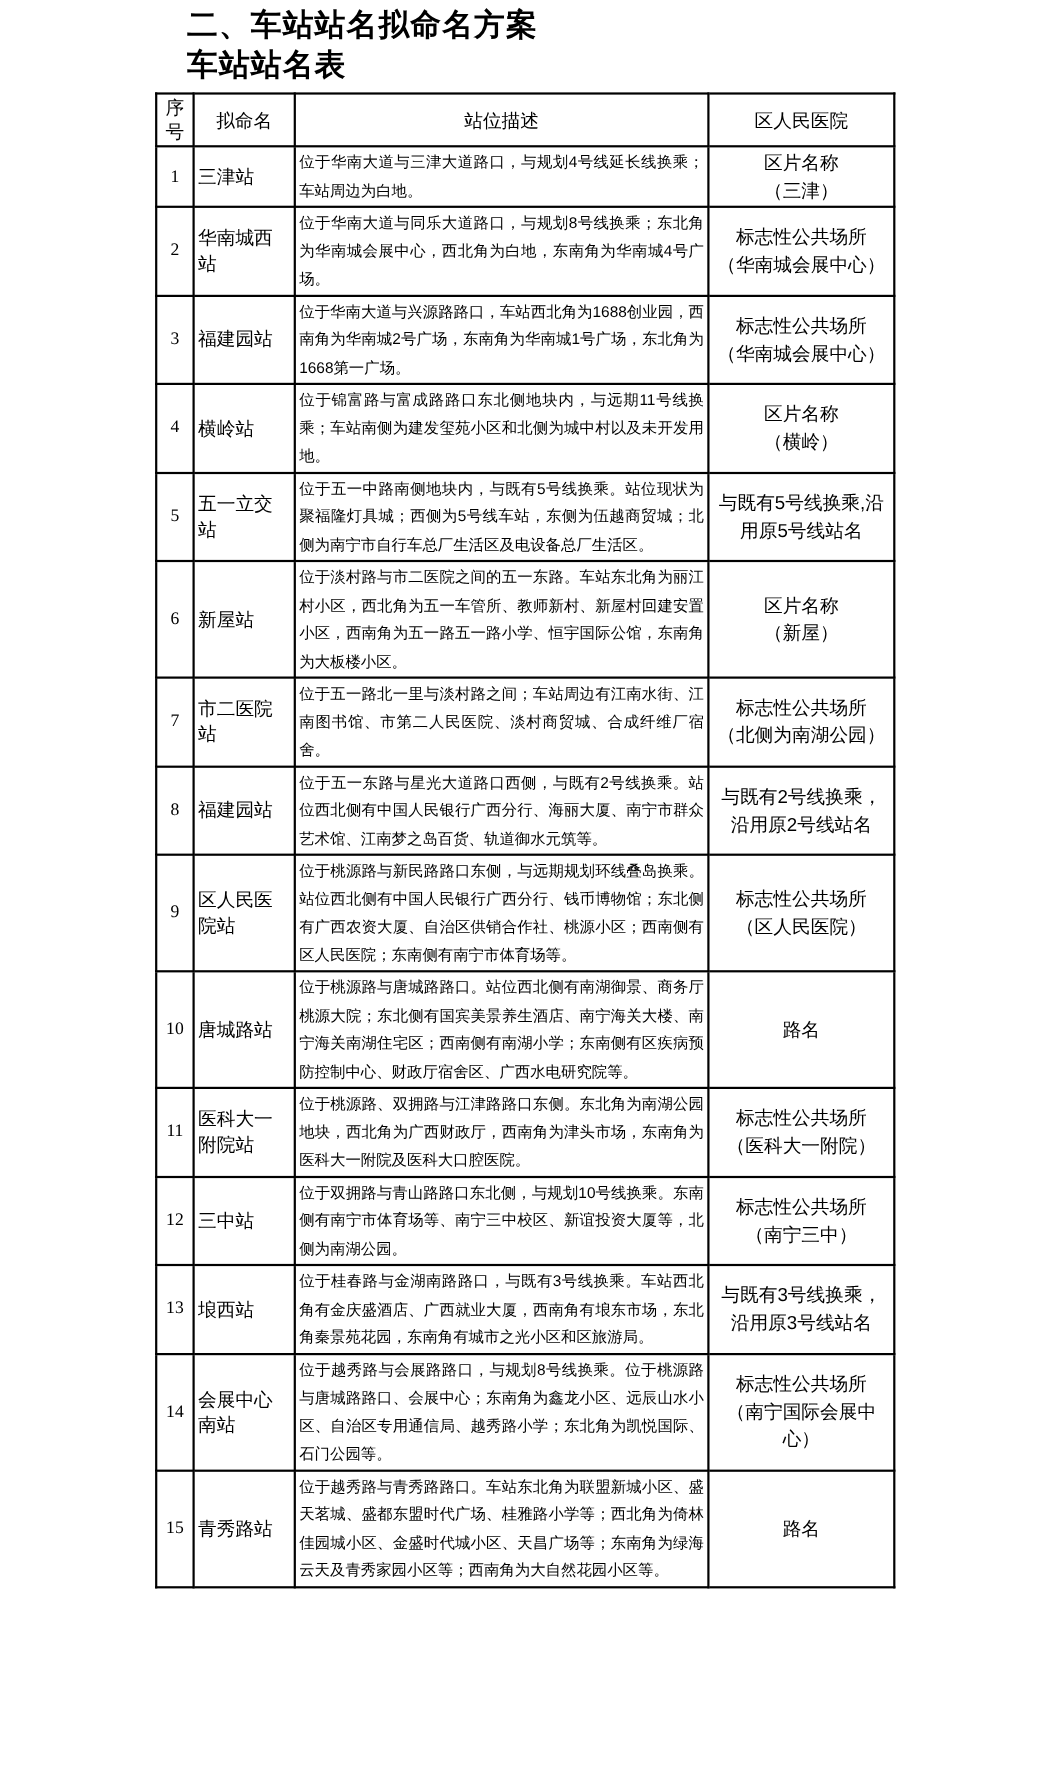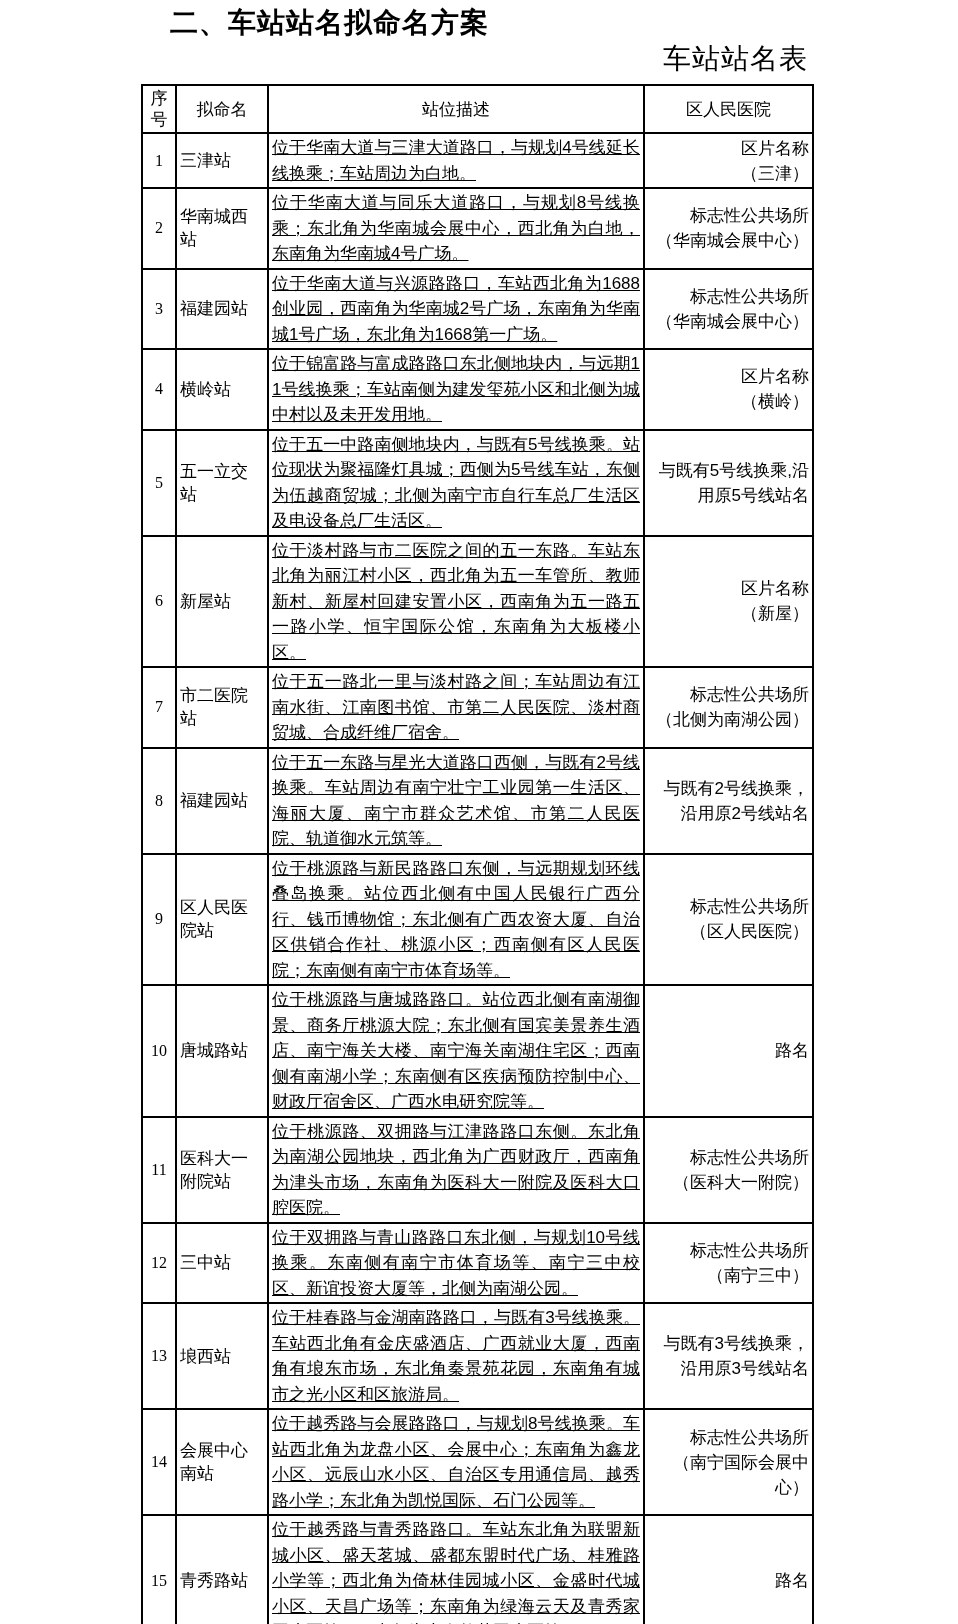--- a/index.html
+++ b/index.html
@@ -28,25 +28,25 @@
   }
   .title-main {
     font-weight: bold;
     font-size: 28px;
     line-height: 34px;
     letter-spacing: 1px;
     text-align: left;
     white-space: nowrap;
   }
   .title-sub {
-    font-weight: normal;
+    font-weight: bold;
     font-size: 28px;
     line-height: 34px;
     letter-spacing: 1px;
-    text-align: right;
+    text-align: left;
     white-space: nowrap;
     margin-top: 2px;
   }
   .table-wrap {
     position: absolute;
     left: 141px;
     top: 84px;
     width: 671px;
   }
   table.station-table {
@@ -80,29 +80,28 @@
     font-size: 16px;
   }
   td.name {
     text-align: left;
     font-size: 17px;
     line-height: 23px;
   }
   td.desc {
     text-align: justify;
     text-align-last: left;
-    font-size: 17px;
+    font-size: 14px;
     line-height: 25.5px;
     padding-left: 4px;
     padding-right: 3px;
     word-break: break-all;
-    text-decoration: underline;
   }
   td.rsn {
-    text-align: right;
+    text-align: center;
     font-size: 17px;
     line-height: 25px;
     padding-left: 2px;
     padding-right: 2px;
     word-break: break-all;
   }
   .nowrap-line { display: block; }
 </style>
 </head>
 <body>
@@ -189,21 +188,21 @@
             <td class="name">市二医院站</td>
             <td class="desc">位于五一路北一里与淡村路之间；车站周边有江南水街、江南图书馆、市第二人民医院、淡村商贸城、合成纤维厂宿舍。</td>
             <td class="rsn">
               <span class="nowrap-line">标志性公共场所</span>
               <span class="nowrap-line">（北侧为南湖公园）</span>
             </td>
           </tr>
           <tr>
             <td class="idx">8</td>
             <td class="name">福建园站</td>
-            <td class="desc">位于五一东路与星光大道路口西侧，与既有2号线换乘。车站周边有南宁壮宁工业园第一生活区、海丽大厦、南宁市群众艺术馆、市第二人民医院、轨道御水元筑等。</td>
+            <td class="desc">位于五一东路与星光大道路口西侧，与既有2号线换乘。站位西北侧有中国人民银行广西分行、海丽大厦、南宁市群众艺术馆、江南梦之岛百货、轨道御水元筑等。</td>
             <td class="rsn">
               <span class="nowrap-line">与既有2号线换乘，沿用原2号线站名</span>
             </td>
           </tr>
           <tr>
             <td class="idx">9</td>
             <td class="name">区人民医院站</td>
             <td class="desc">位于桃源路与新民路路口东侧，与远期规划环线叠岛换乘。站位西北侧有中国人民银行广西分行、钱币博物馆；东北侧有广西农资大厦、自治区供销合作社、桃源小区；西南侧有区人民医院；东南侧有南宁市体育场等。</td>
             <td class="rsn">
               <span class="nowrap-line">标志性公共场所</span>
@@ -240,21 +239,21 @@
             <td class="idx">13</td>
             <td class="name">埌西站</td>
             <td class="desc">位于桂春路与金湖南路路口，与既有3号线换乘。车站西北角有金庆盛酒店、广西就业大厦，西南角有埌东市场，东北角秦景苑花园，东南角有城市之光小区和区旅游局。</td>
             <td class="rsn">
               <span class="nowrap-line">与既有3号线换乘，沿用原3号线站名</span>
             </td>
           </tr>
           <tr>
             <td class="idx">14</td>
             <td class="name">会展中心南站</td>
-            <td class="desc">位于越秀路与会展路路口，与规划8号线换乘。车站西北角为龙盘小区、会展中心；东南角为鑫龙小区、远辰山水小区、自治区专用通信局、越秀路小学；东北角为凯悦国际、石门公园等。</td>
+            <td class="desc">位于越秀路与会展路路口，与规划8号线换乘。位于桃源路与唐城路路口、会展中心；东南角为鑫龙小区、远辰山水小区、自治区专用通信局、越秀路小学；东北角为凯悦国际、石门公园等。</td>
             <td class="rsn">
               <span class="nowrap-line">标志性公共场所</span>
               <span class="nowrap-line">（南宁国际会展中心）</span>
             </td>
           </tr>
           <tr>
             <td class="idx">15</td>
             <td class="name">青秀路站</td>
             <td class="desc">位于越秀路与青秀路路口。车站东北角为联盟新城小区、盛天茗城、盛都东盟时代广场、桂雅路小学等；西北角为倚林佳园城小区、金盛时代城小区、天昌广场等；东南角为绿海云天及青秀家园小区等；西南角为大自然花园小区等。</td>
             <td class="rsn">

